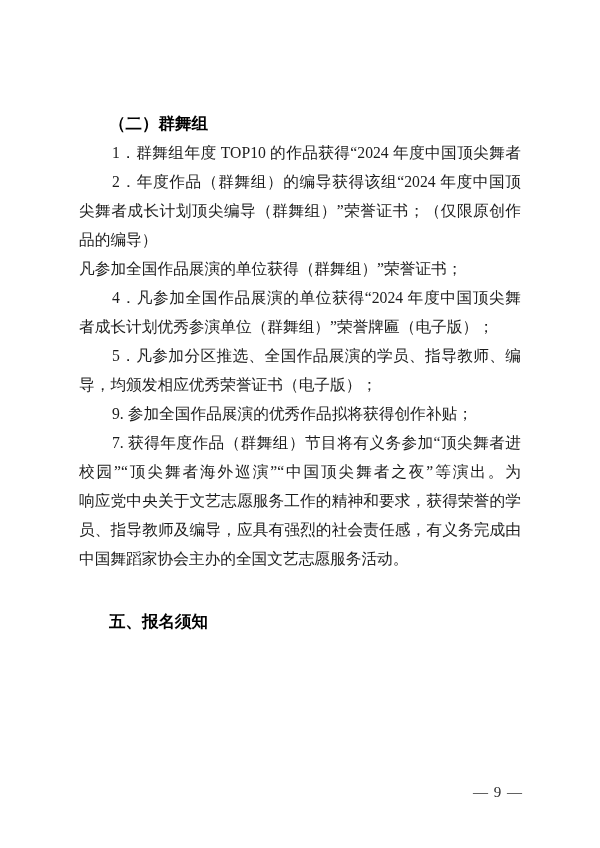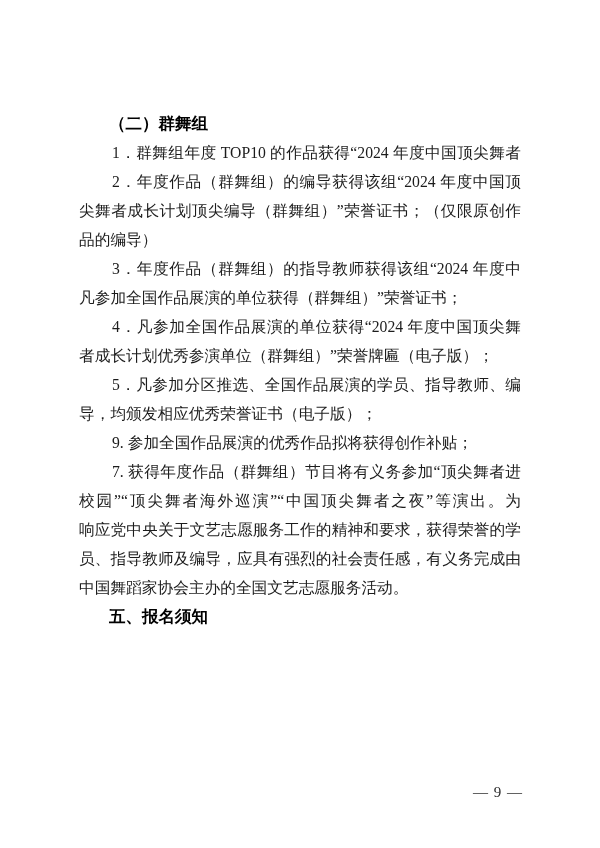--- a/index.html
+++ b/index.html
@@ -37,20 +37,21 @@
     text-align-last: justify;
     text-justify: inter-ideograph;
   }
   .heading {
     font-weight: 700;
     color: #000000;
     text-indent: 30px;
     font-size: 16.5px;
   }
   .gap-before {
+    margin-top: 34px;
   }
   .page-number {
     position: absolute;
     top: 784px;
     right: 77px;
     font-size: 15px;
     color: #2a2a2a;
     letter-spacing: 1px;
   }
 </style>
@@ -59,21 +60,20 @@
 
 <div class="page">
   <div class="textblock">
 
     <div class="line heading">（二）群舞组</div>
 
     <div class="line first justify">1．群舞组年度 TOP10 的作品获得“2024 年度中国顶尖舞者</div>
     <div class="line first justify">2．年度作品（群舞组）的编导获得该组“2024 年度中国顶</div>
     <div class="line justify">尖舞者成长计划顶尖编导（群舞组）”荣誉证书；（仅限原创作</div>
     <div class="line">品的编导）</div>
-    <div class="line first justify">3．年度作品（群舞组）的指导教师获得该组“2024 年度中</div>
     <div class="line">凡参加全国作品展演的单位获得（群舞组）”荣誉证书；</div>
     <div class="line first justify">4．凡参加全国作品展演的单位获得“2024 年度中国顶尖舞</div>
     <div class="line">者成长计划优秀参演单位（群舞组）”荣誉牌匾（电子版）；</div>
     <div class="line first justify">5．凡参加分区推选、全国作品展演的学员、指导教师、编</div>
     <div class="line">导，均颁发相应优秀荣誉证书（电子版）；</div>
     <div class="line first">9. 参加全国作品展演的优秀作品拟将获得创作补贴；</div>
     <div class="line first justify">7. 获得年度作品（群舞组）节目将有义务参加“顶尖舞者进</div>
     <div class="line justify">校园”“顶尖舞者海外巡演”“中国顶尖舞者之夜”等演出。为</div>
     <div class="line justify">响应党中央关于文艺志愿服务工作的精神和要求，获得荣誉的学</div>
     <div class="line justify">员、指导教师及编导，应具有强烈的社会责任感，有义务完成由</div>

